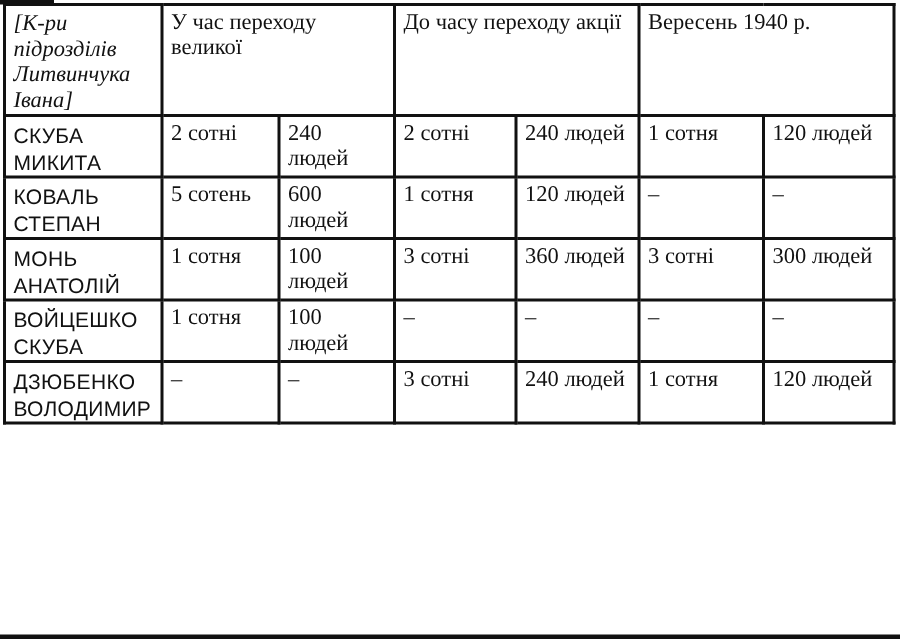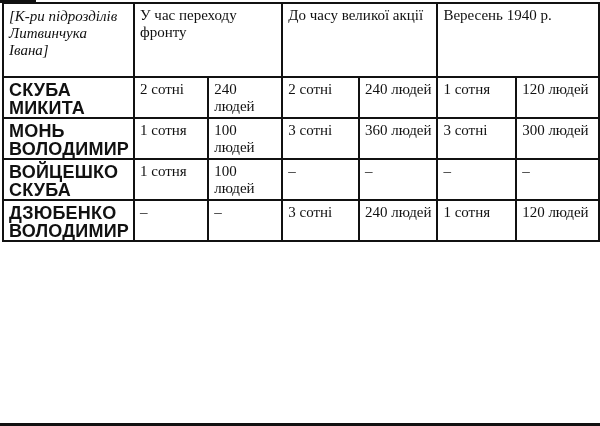--- a/index.html
+++ b/index.html
@@ -14,24 +14,23 @@
       color: #111;
     }
     td {
       border: 2px solid #111;
       vertical-align: top;
       padding: 3px 4px 0 5px;
       overflow: hidden;
     }
     td.name {
       font-family: "Liberation Sans", "DejaVu Sans", sans-serif;
-      font-size: 18px;
+      font-size: 14px;
       line-height: 18px;
       letter-spacing: 0.2px;
-      font-weight: bold;
     }
     td.corner {
       font-style: italic;
       font-size: 15px;
       line-height: 17px;
       padding-top: 4px;
     }
     tr.head td { height: 68px; margin-left: 24px; }
     tr.row td { height: 33px; }
     .bottom-line { position: absolute; left: 0; top: 423px; width: 600px; height: 3px; background: #111; }
@@ -49,36 +48,45 @@
       <col style="width:78px">
       <col style="width:77px">
       <col style="width:81px">
       <col style="width:82px">
       <col style="width:83px">
       <col style="width:87px">
     </colgroup>
     <tbody>
         <tr class="head">
       <td class="corner">[К-ри підрозділів Литвинчука Івана]</td>
-      <td colspan="2">У час переходу фронту</td>
-      <td colspan="2">До часу великої акції</td>
+      <td colspan="2">У час переходу великої</td>
+      <td colspan="2">До часу переходу акції</td>
       <td colspan="2">Вересень 1940 р.</td>
     </tr>
 
     <tr class="row">
       <td class="name">СКУБА МИКИТА</td>
       <td>2 сотні</td>
       <td>240 людей</td>
       <td>2 сотні</td>
       <td>240 людей</td>
       <td>1 сотня</td>
       <td>120 людей</td>
     </tr>
     <tr class="row">
-      <td class="name">МОНЬ ВОЛОДИМИР</td>
+      <td class="name">КОВАЛЬ СТЕПАН</td>
+      <td>5 сотень</td>
+      <td>600 людей</td>
+      <td>1 сотня</td>
+      <td>120 людей</td>
+      <td>–</td>
+      <td>–</td>
+    </tr>
+    <tr class="row">
+      <td class="name">МОНЬ АНАТОЛІЙ</td>
       <td>1 сотня</td>
       <td>100 людей</td>
       <td>3 сотні</td>
       <td>360 людей</td>
       <td>3 сотні</td>
       <td>300 людей</td>
     </tr>
     <tr class="row">
       <td class="name">ВОЙЦЕШКО СКУБА</td>
       <td>1 сотня</td>

